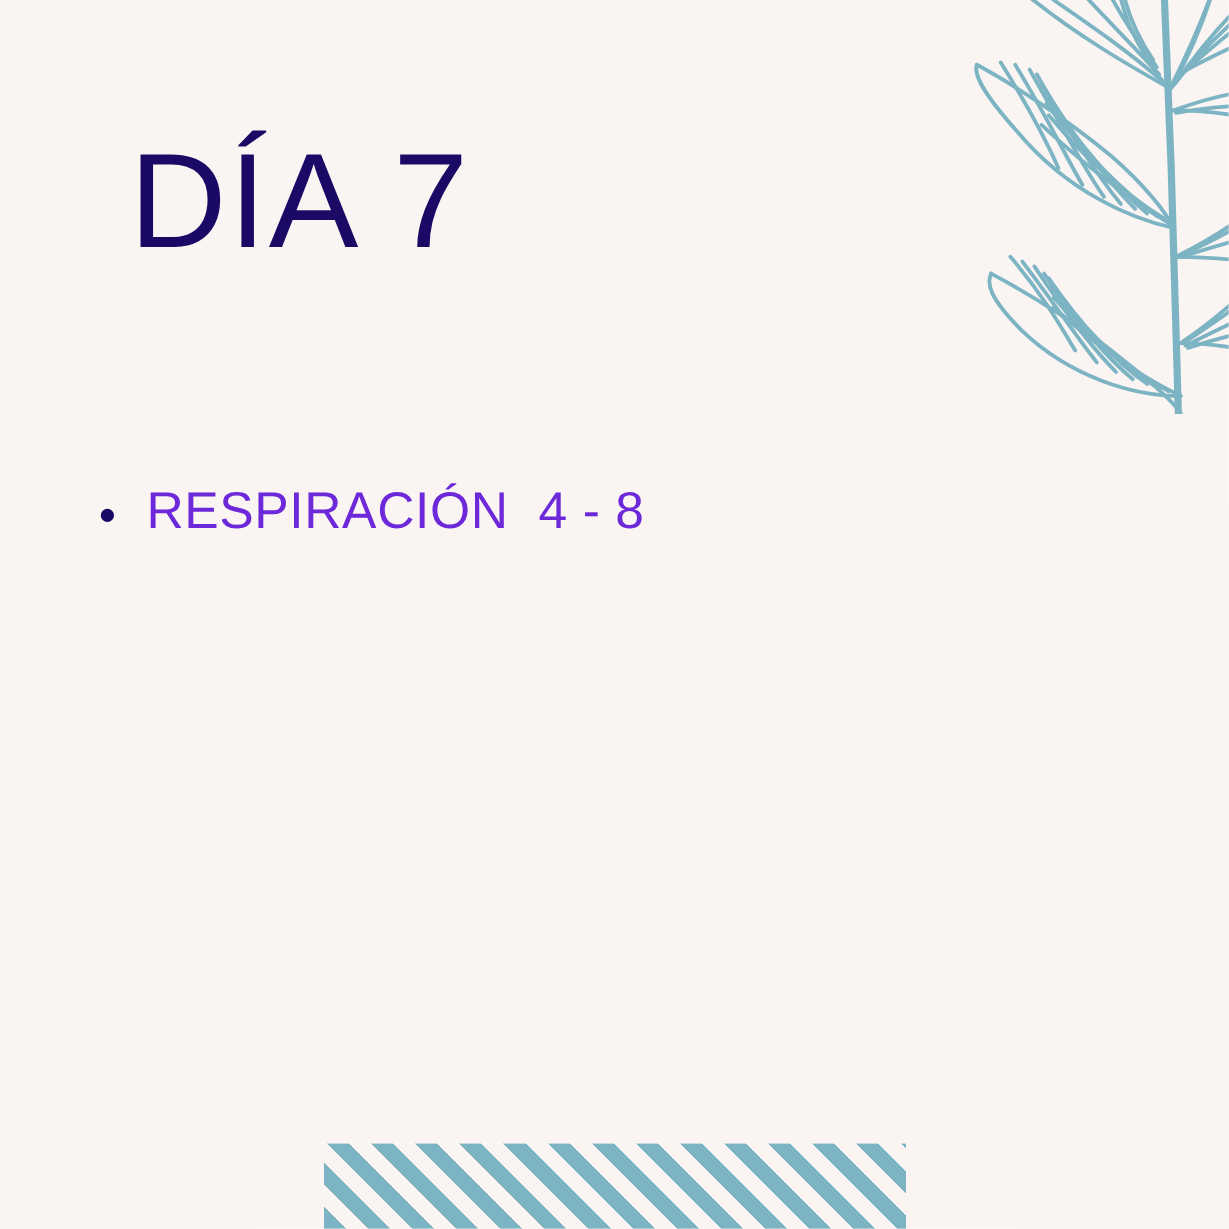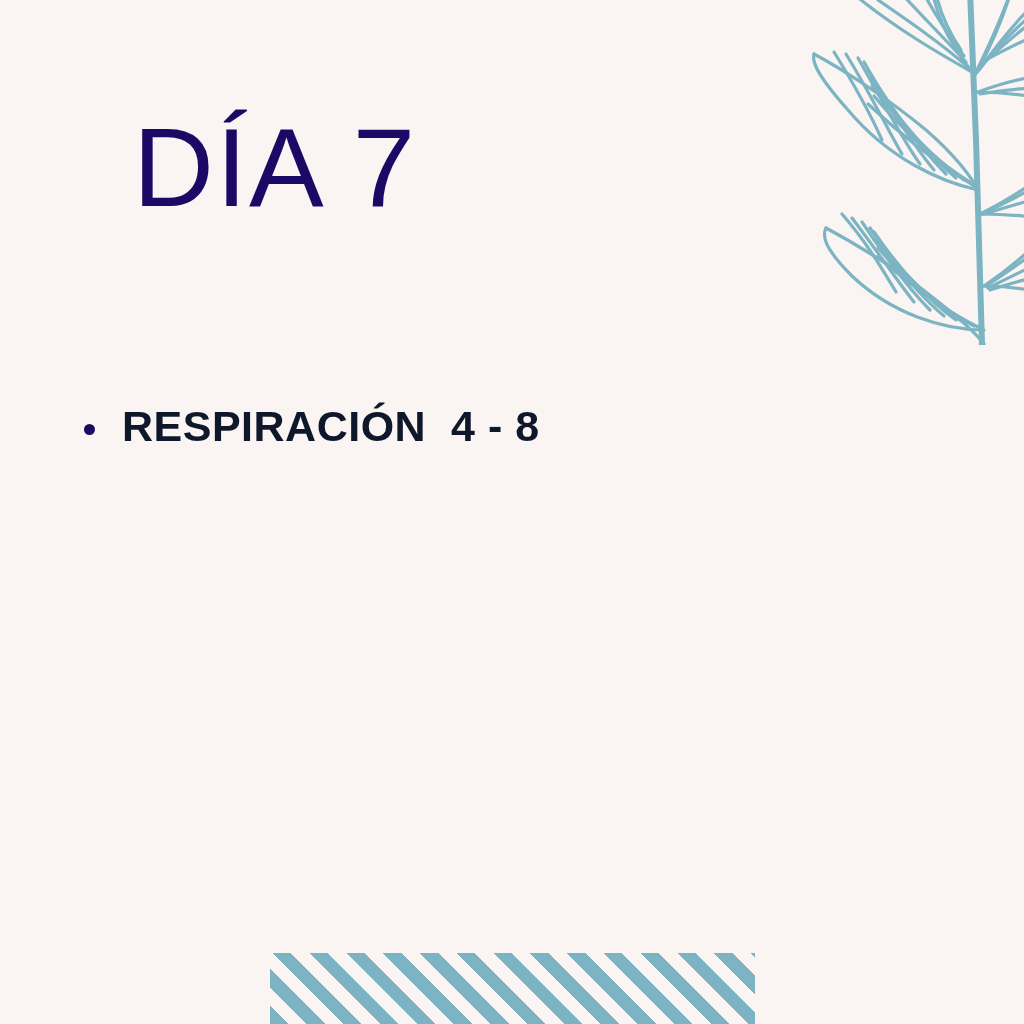--- a/index.html
+++ b/index.html
@@ -40,21 +40,20 @@
   #day-title {
     position: absolute;
     left: 108px;
     top: 112px;
     font-size: 112px;
     line-height: 1.0;
     font-weight: 300;
     letter-spacing: 2px;
     color: #1a0a66;
     white-space: nowrap;
-    margin-left: 25px;
   }
 
   
   #activity-list {
     position: absolute;
     left: 84px;
     top: 402px;
     width: 900px;
   }
   .activity-item {
@@ -67,23 +66,23 @@
     width: 11px;
     height: 11px;
     border-radius: 50%;
     background: #1a0a66;
     margin-top: 22px;
     margin-right: 27px;
   }
   .activity-text {
     font-size: 43px;
     line-height: 1.15;
-    font-weight: 700;
+    font-weight: 400;
     letter-spacing: 0.5px;
-    color: #0f172a;
+    color: #6d28d9;
     white-space: pre;
   }
 
   
   #striped-band {
     position: absolute;
     left: 270px;
     top: 953px;
     width: 485px;
     height: 71px;

